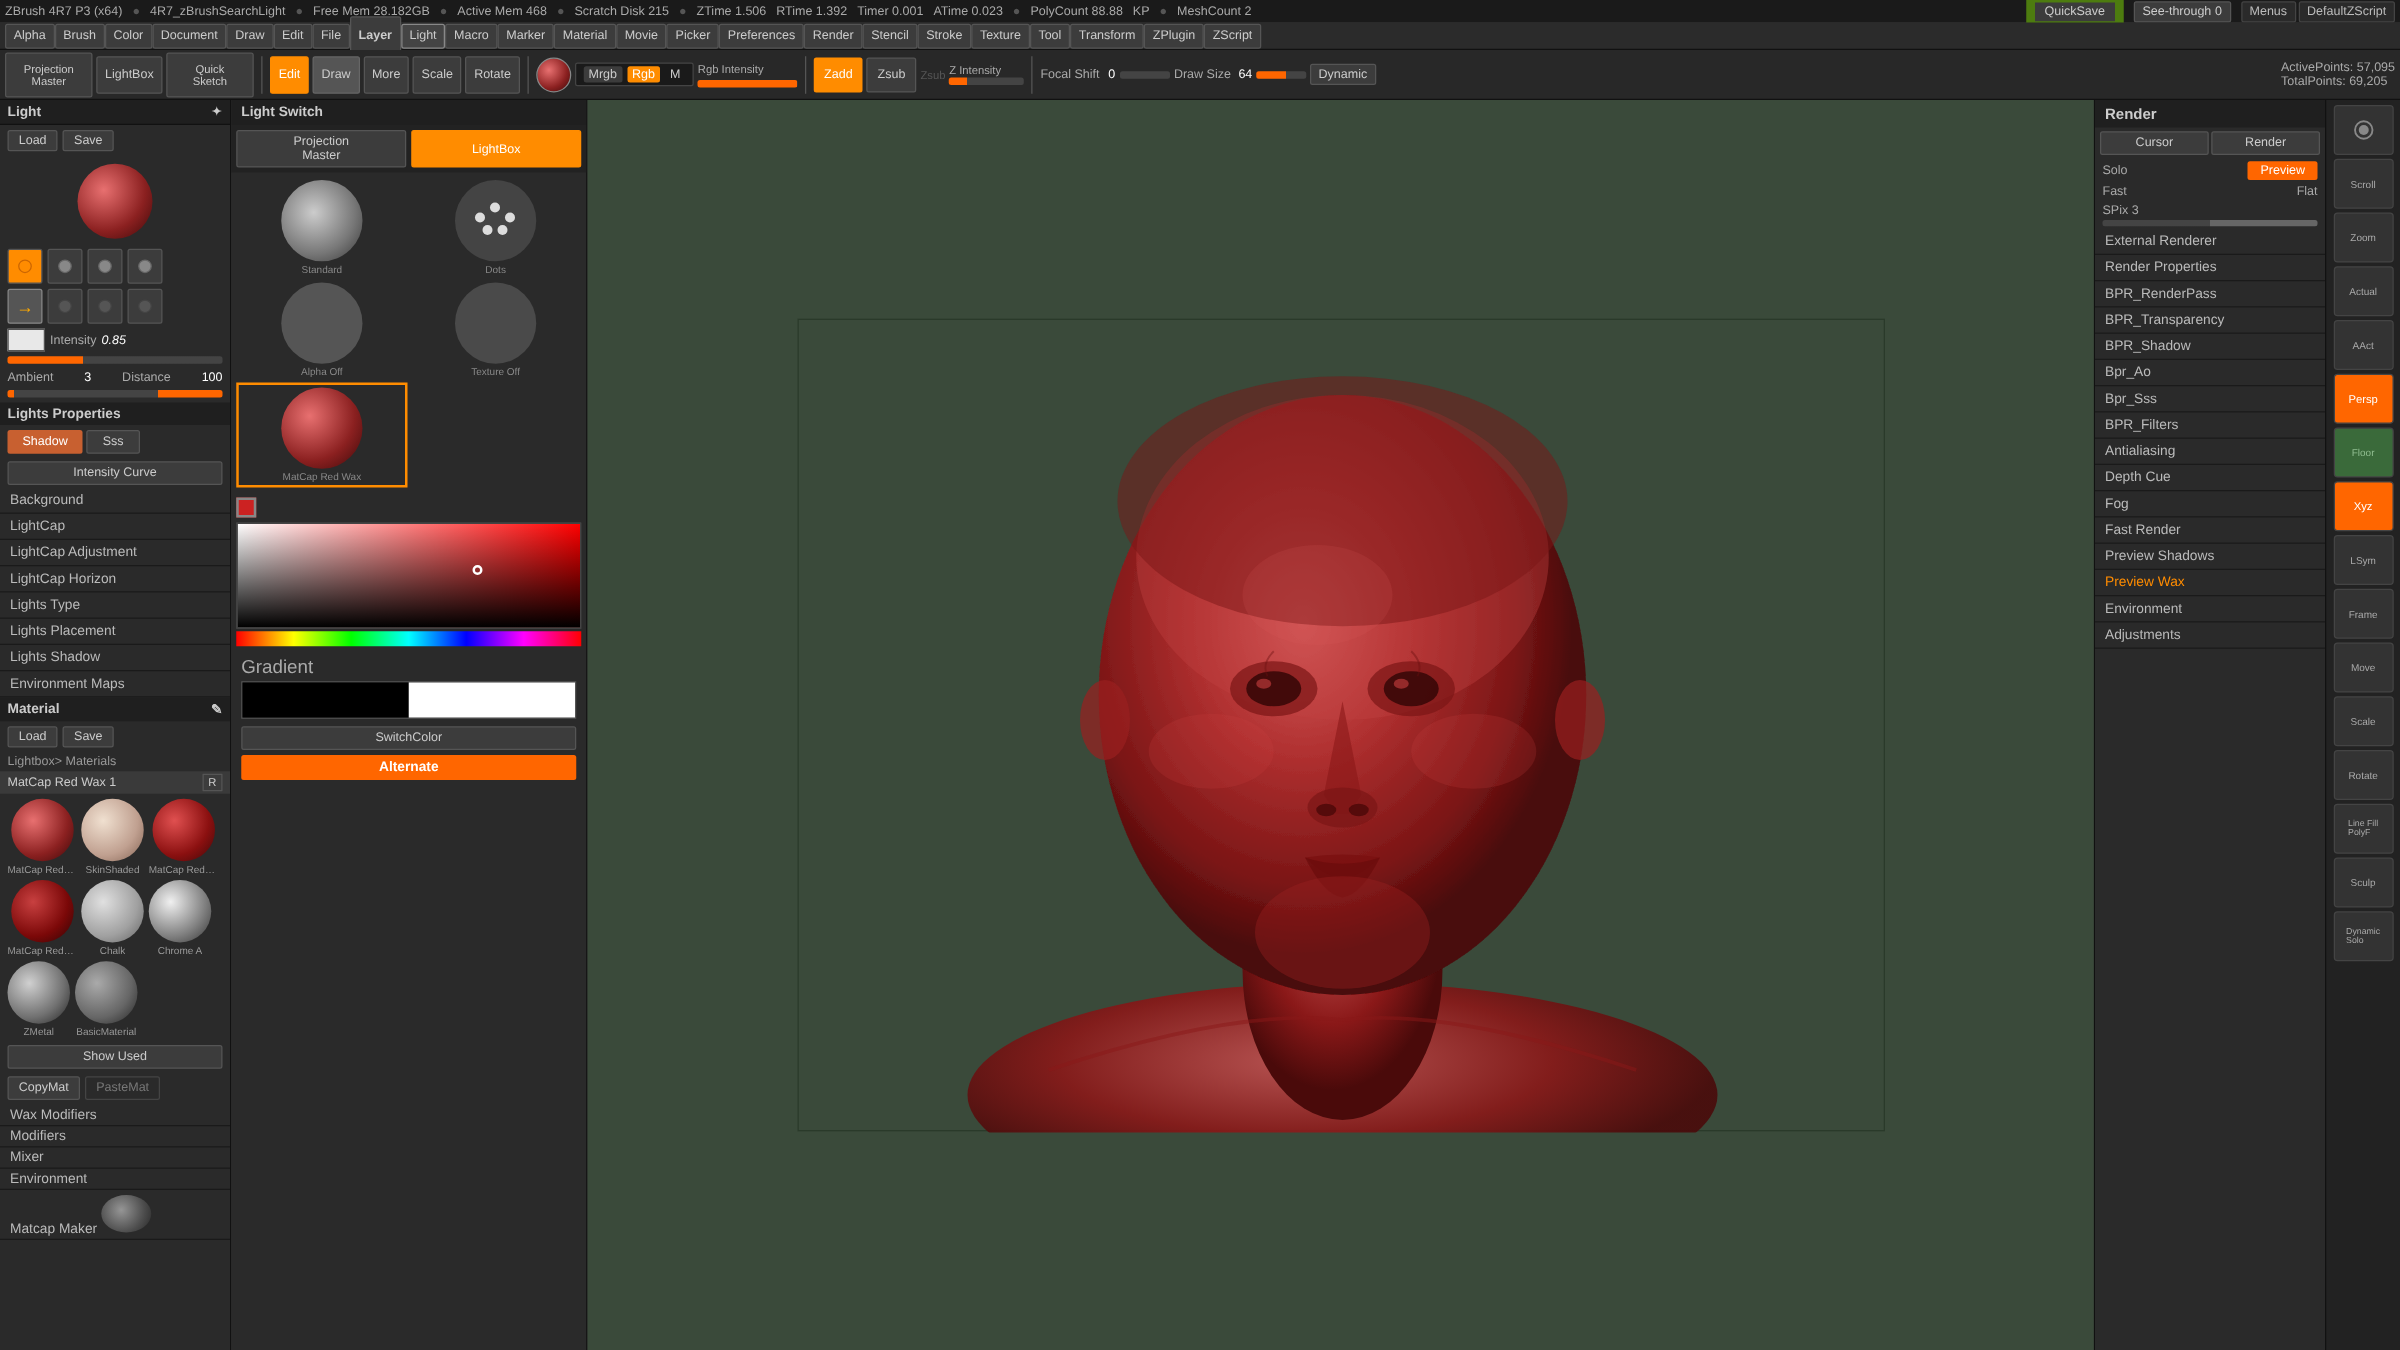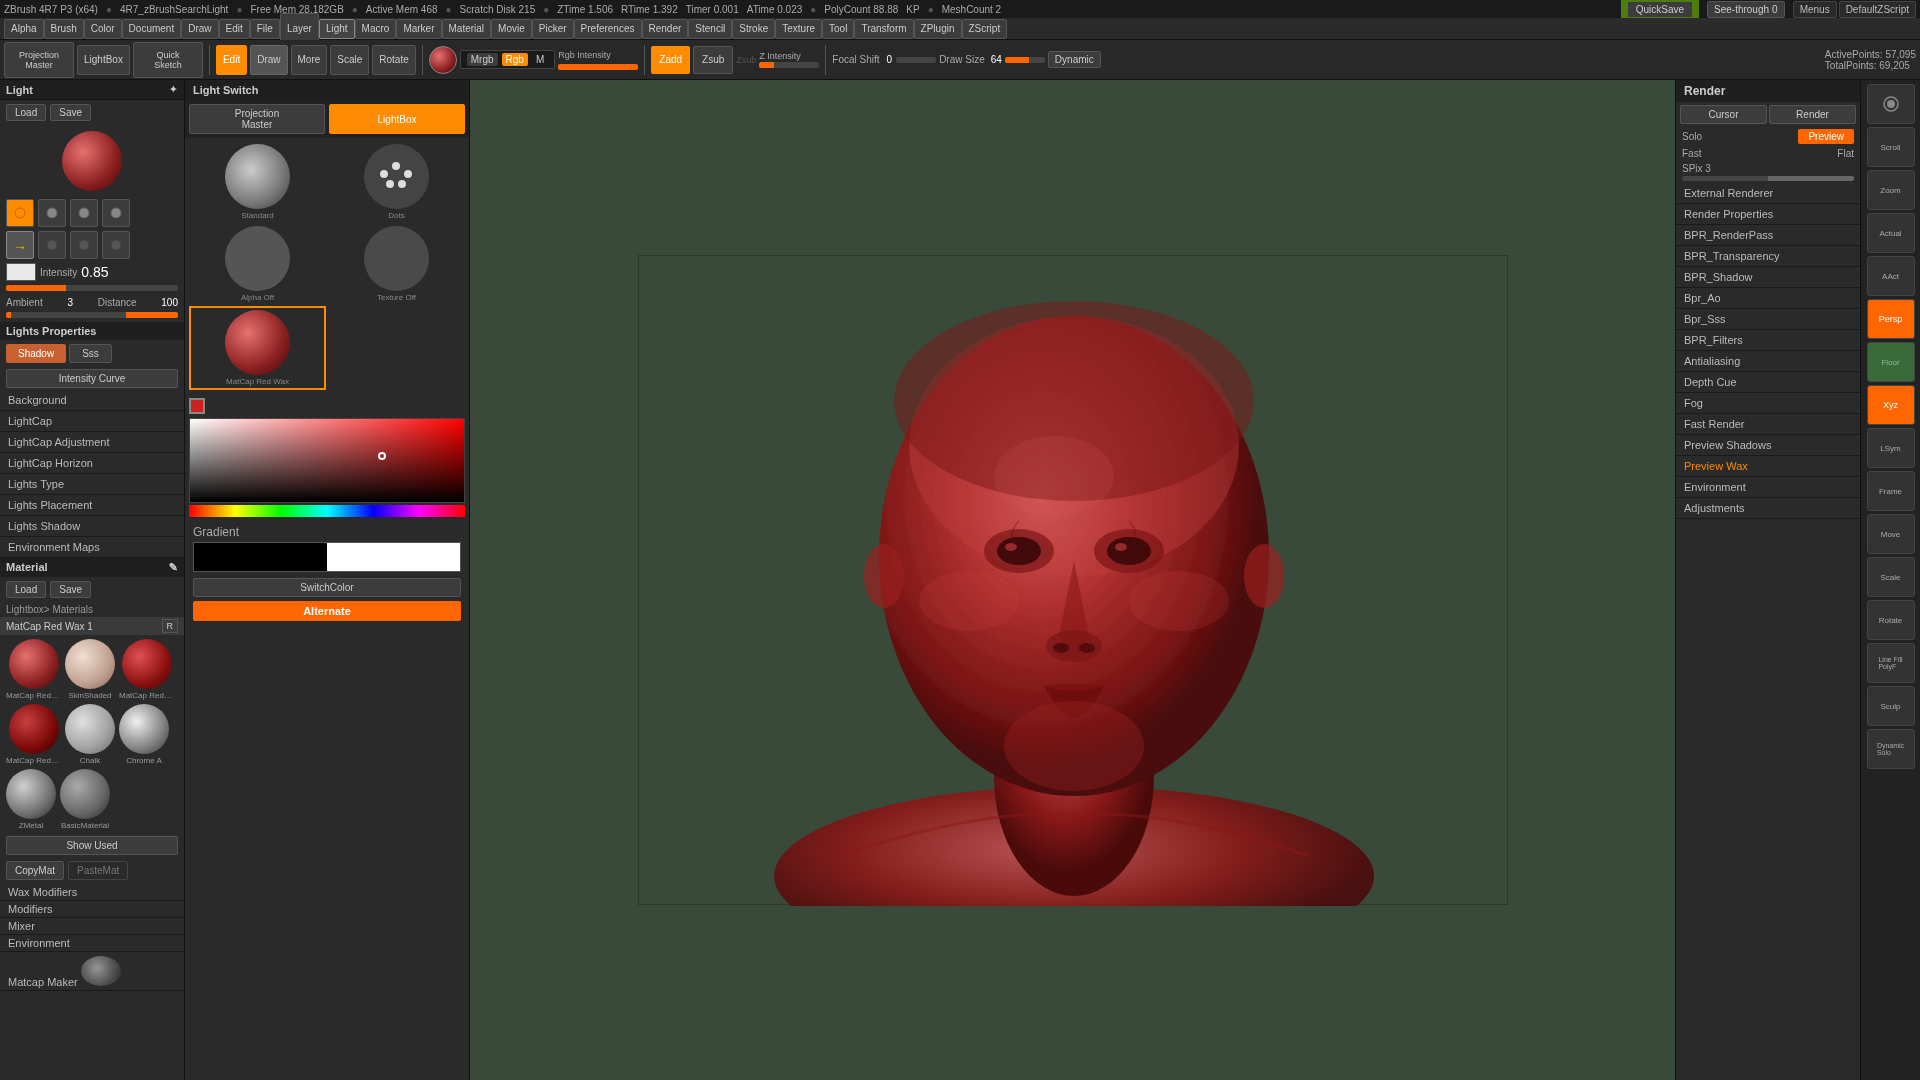--- a/index.html
+++ b/index.html
@@ -459,21 +459,21 @@
       height: 12px;
       background: linear-gradient(to right, #f00, #ff0, #0f0, #0ff, #00f, #f0f, #f00);
       cursor: pointer;
       margin-top: 2px;
     }
 
     .gradient-section {
       padding: 4px 8px;
     }
     .gradient-label {
-      font-size: 12px;
+      font-size: 15px;
       color: #aaa;
       margin-bottom: 3px;
     }
     .gradient-bar {
       display: flex;
       height: 30px;
       border: 1px solid #555;
     }
     .gradient-black { flex: 1; background: #000; }
     .gradient-white { flex: 1; background: #fff; }
@@ -881,21 +881,21 @@
 </div>
 
 <div class="toolbar" style="height:22px; gap:0;">
   <button class="toolbar-btn" style="height:20px; font-size:10px;">Alpha</button>
   <button class="toolbar-btn" style="height:20px; font-size:10px;">Brush</button>
   <button class="toolbar-btn" style="height:20px; font-size:10px;">Color</button>
   <button class="toolbar-btn" style="height:20px; font-size:10px;">Document</button>
   <button class="toolbar-btn" style="height:20px; font-size:10px;">Draw</button>
   <button class="toolbar-btn" style="height:20px; font-size:10px;">Edit</button>
   <button class="toolbar-btn" style="height:20px; font-size:10px;">File</button>
-  <button class="toolbar-btn" style="height:32px; font-size:10px;">Layer</button>
+  <button class="toolbar-btn" style="height:32px; font-size:10px;font-weight:bold;">Layer</button>
   <button class="toolbar-btn" style="height:20px; font-size:10px; background:#444; border-color:#888;">Light</button>
   <button class="toolbar-btn" style="height:20px; font-size:10px;">Macro</button>
   <button class="toolbar-btn" style="height:20px; font-size:10px;">Marker</button>
   <button class="toolbar-btn" style="height:20px; font-size:10px;">Material</button>
   <button class="toolbar-btn" style="height:20px; font-size:10px;">Movie</button>
   <button class="toolbar-btn" style="height:20px; font-size:10px;">Picker</button>
   <button class="toolbar-btn" style="height:20px; font-size:10px;">Preferences</button>
   <button class="toolbar-btn" style="height:20px; font-size:10px;">Render</button>
   <button class="toolbar-btn" style="height:20px; font-size:10px;">Stencil</button>
   <button class="toolbar-btn" style="height:20px; font-size:10px;">Stroke</button>
@@ -1037,21 +1037,21 @@
       <div class="light-icon-btn inactive">
         <svg width="14" height="14" viewBox="0 0 14 14">
             <circle cx="7" cy="7" r="5" fill="#555" stroke="#444" stroke-width="1"></circle>
           </svg>
       </div>
     </div>
 
     <div class="intensity-row">
       <div class="color-box"></div>
       <span style="font-size:10px; color:#aaa;">Intensity</span>
-      <span style="font-size:14px; color:#fff;">0.85</span>
+      <span style="font-size:10px; color:#fff;font-style:italic;">0.85</span>
     </div>
 
     <div class="slider-row">
       <div class="slider-mini"></div>
     </div>
 
     <div class="ambient-row">
       <span>Ambient</span>
       <span style="color:#fff;">3</span>
       <span>Distance</span>

